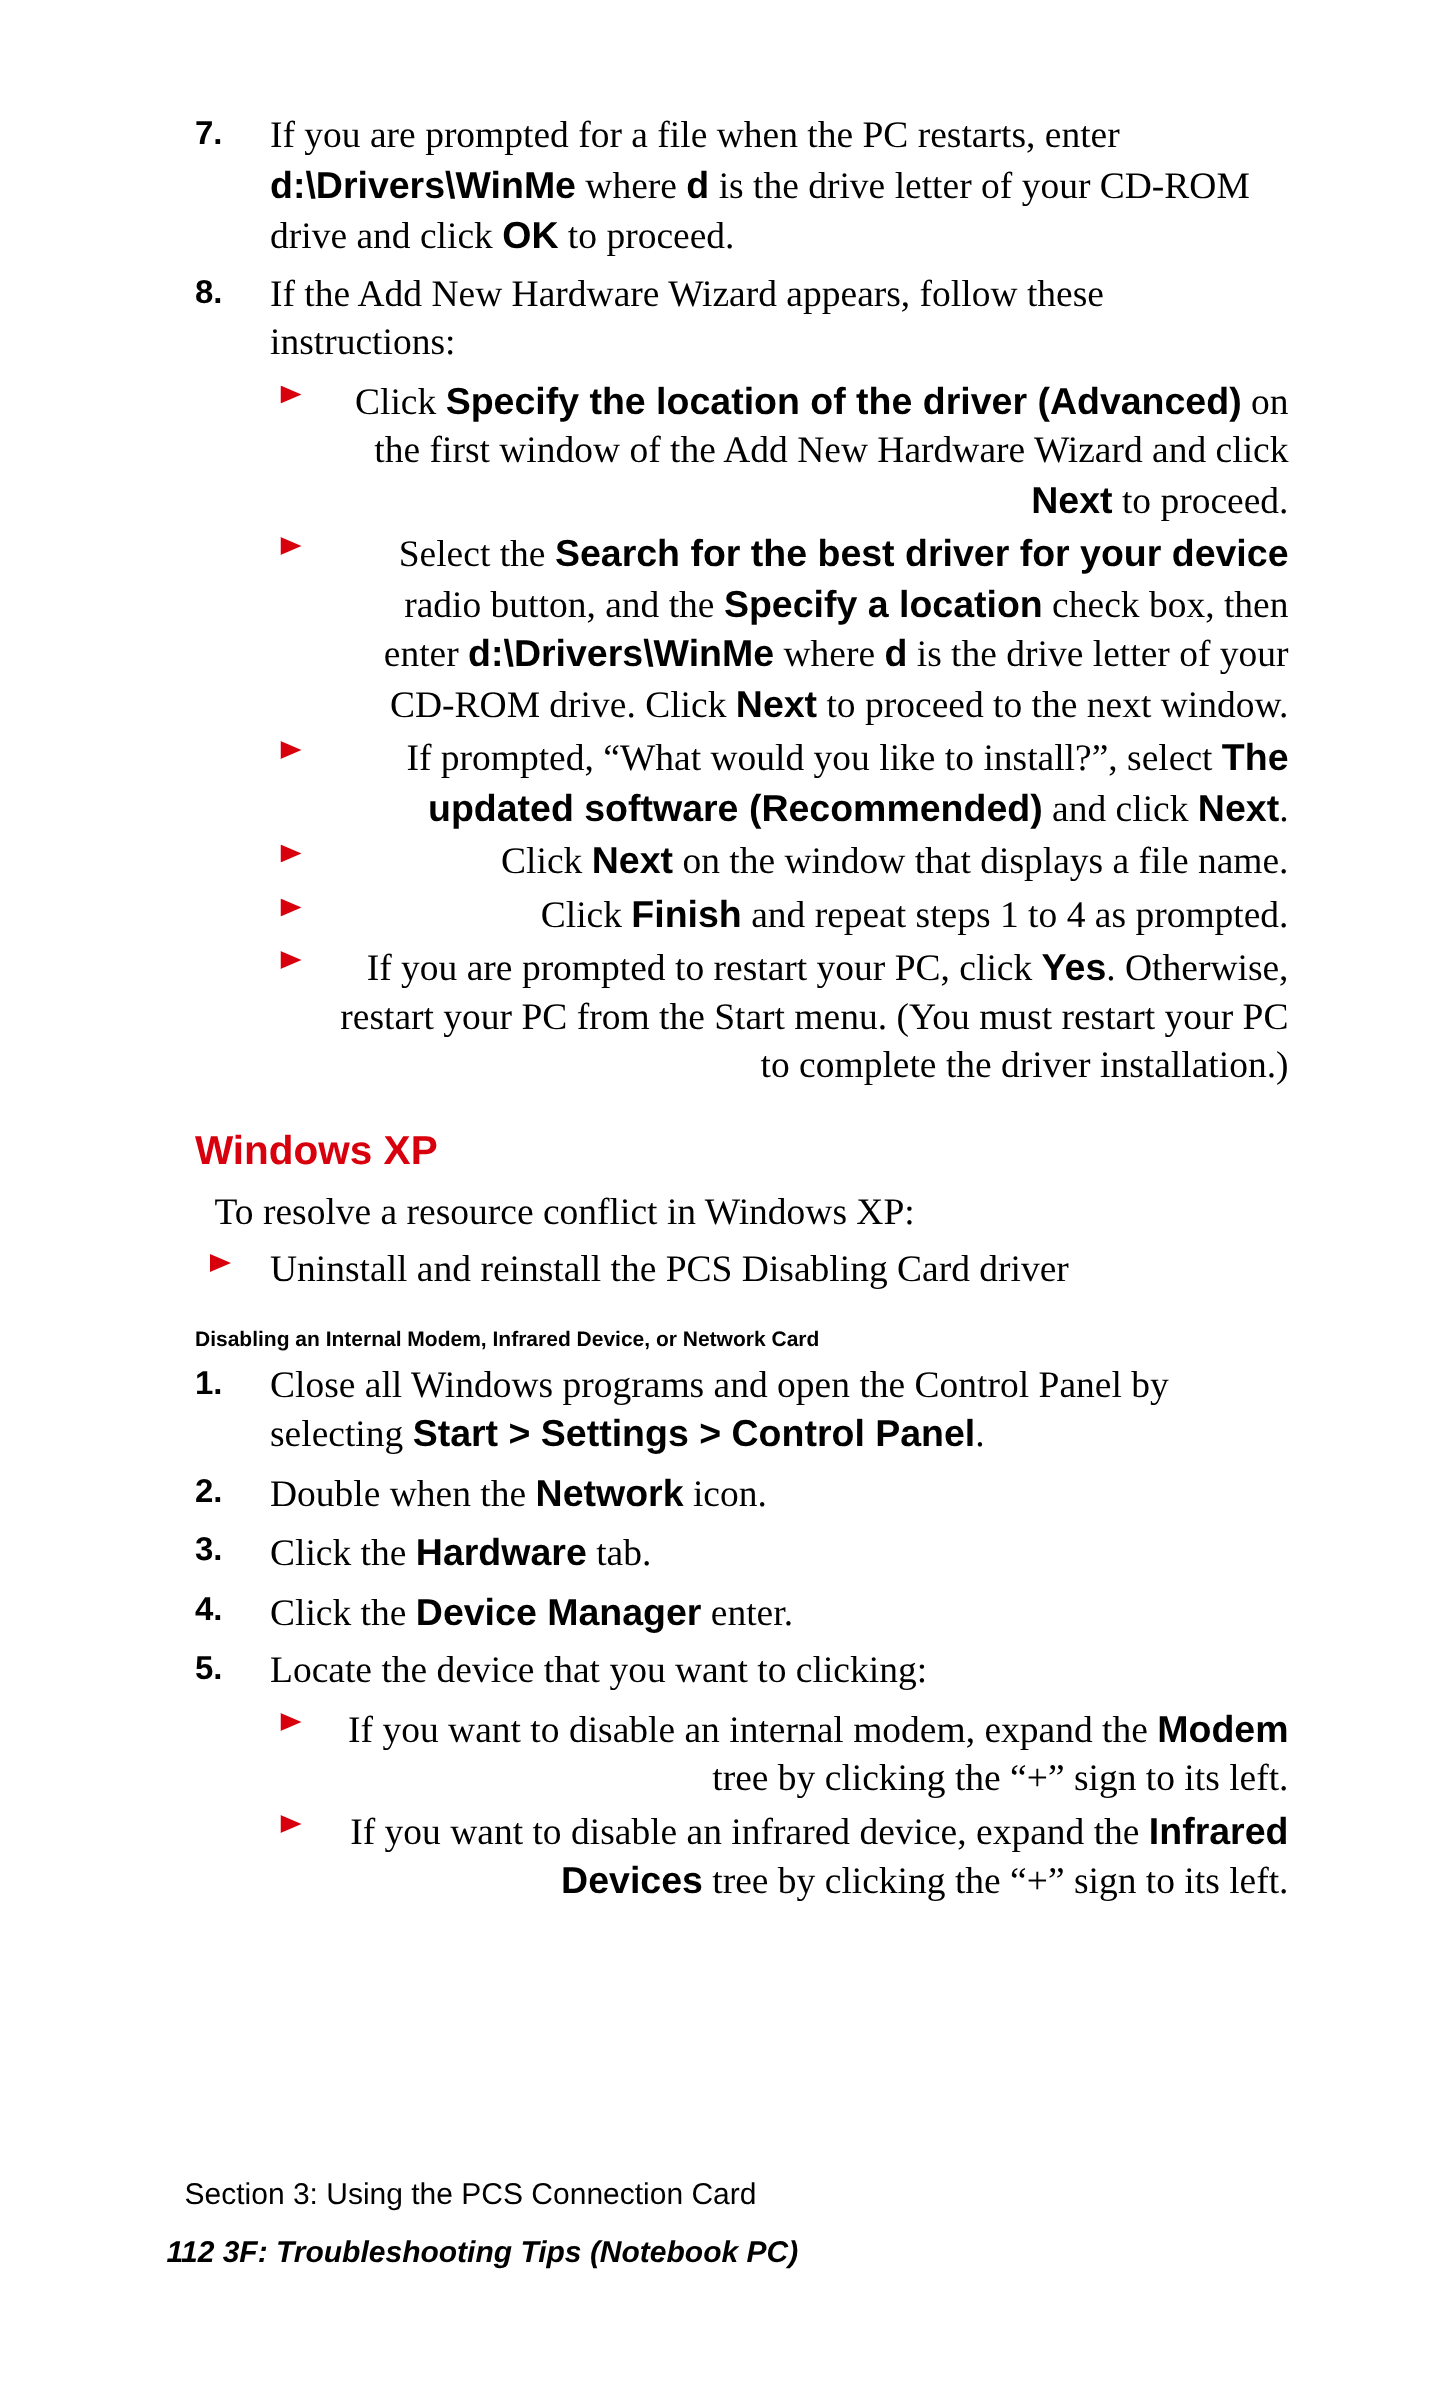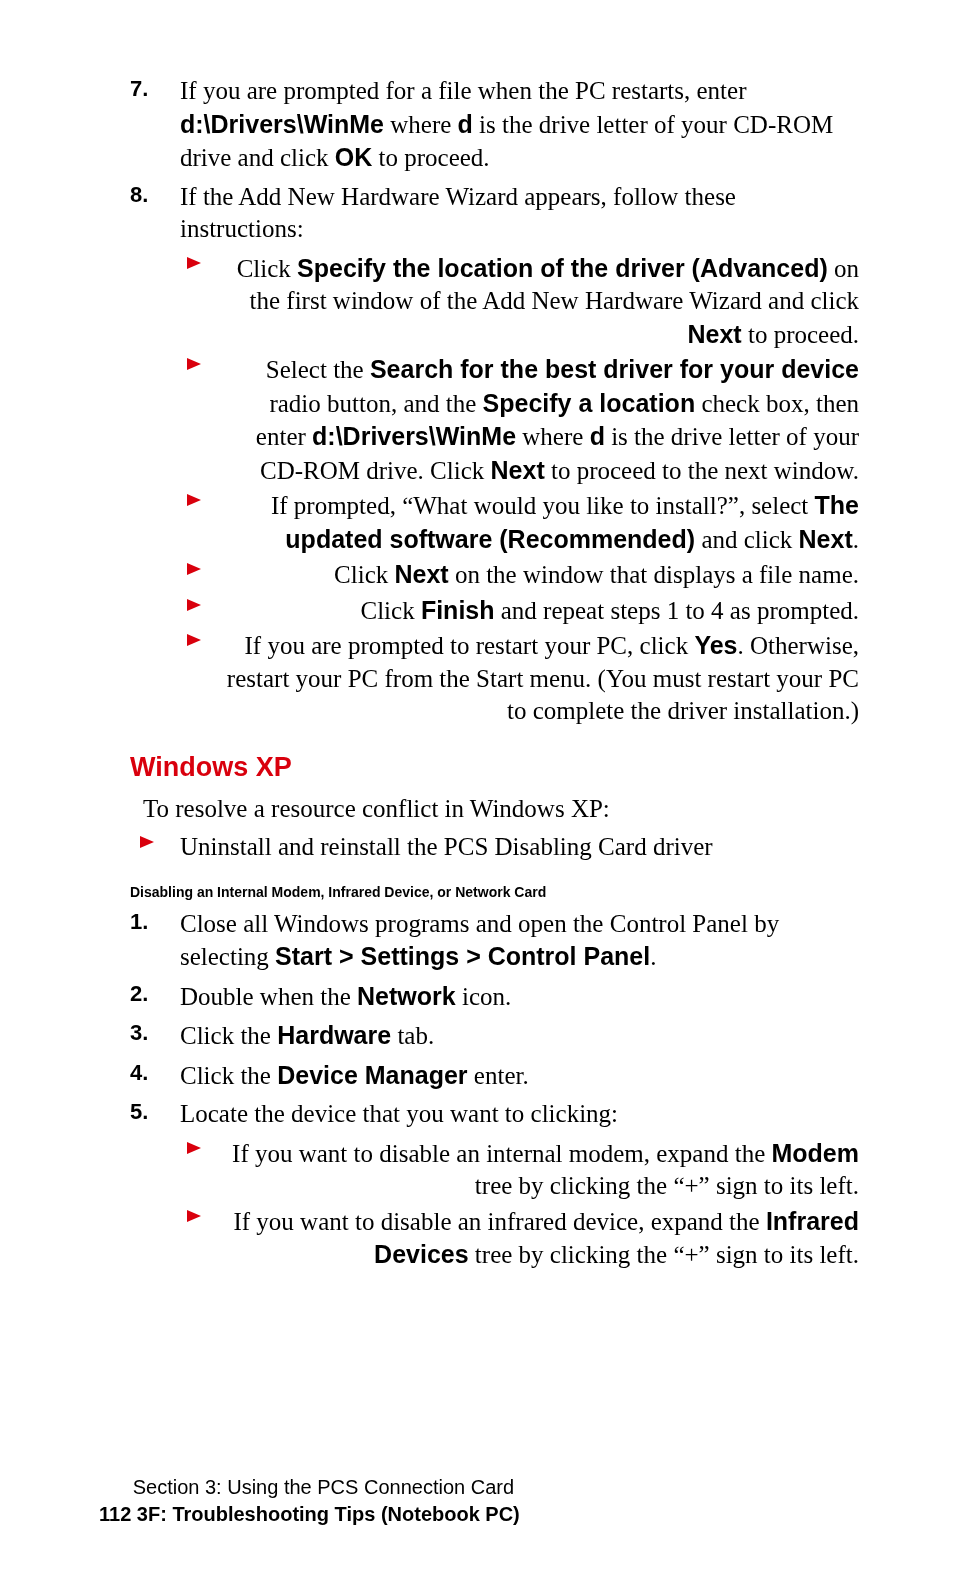--- a/index.html
+++ b/index.html
@@ -88,27 +88,27 @@
   }
   .footer {
     position: absolute;
     left: 95px;
     bottom: 60px;
   }
   .footer .sec {
     font-family: Arial, Helvetica, sans-serif;
     font-size: 20px;
     margin: 0 0 2px 28px;
-    text-align: center;
   }
   .footer .pg {
     font-family: Arial, Helvetica, sans-serif;
     font-weight: bold;
     font-size: 20px;
-    margin: 4px;
+    margin: 16px;
+    font-style: italic;
   }
 </style>
 </head>
 <body>
 
 <div class="page">
 
   <div class="ol-num">
     <span class="num">7.</span>
     <span>If you are prompted for a file when the PC restarts, enter </span><span class="bold">d:\Drivers\WinMe</span><span> where </span><span class="bold">d</span><span> is the drive letter of your CD-ROM drive and click </span><span class="bold">OK</span><span> to proceed.</span>

